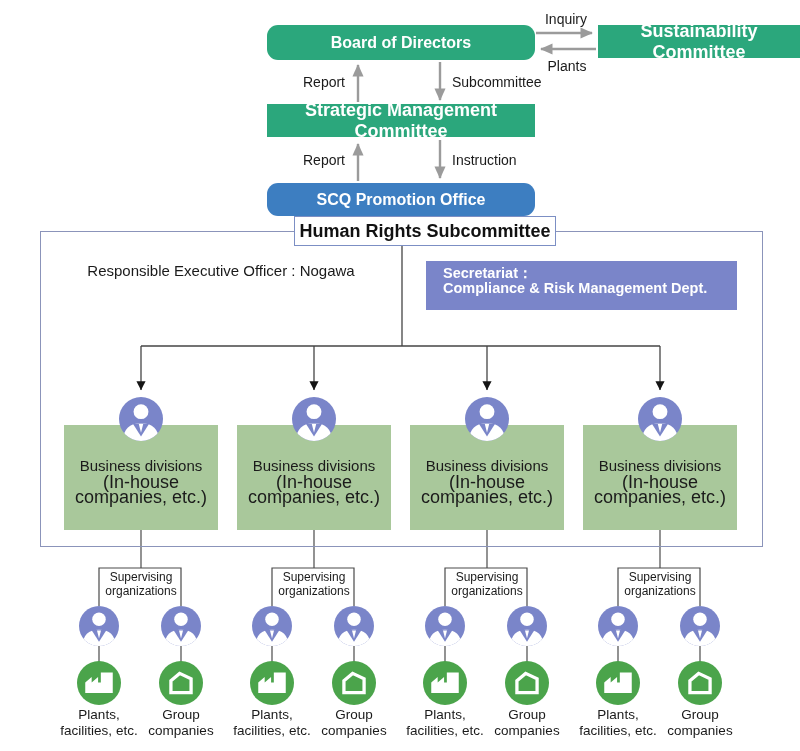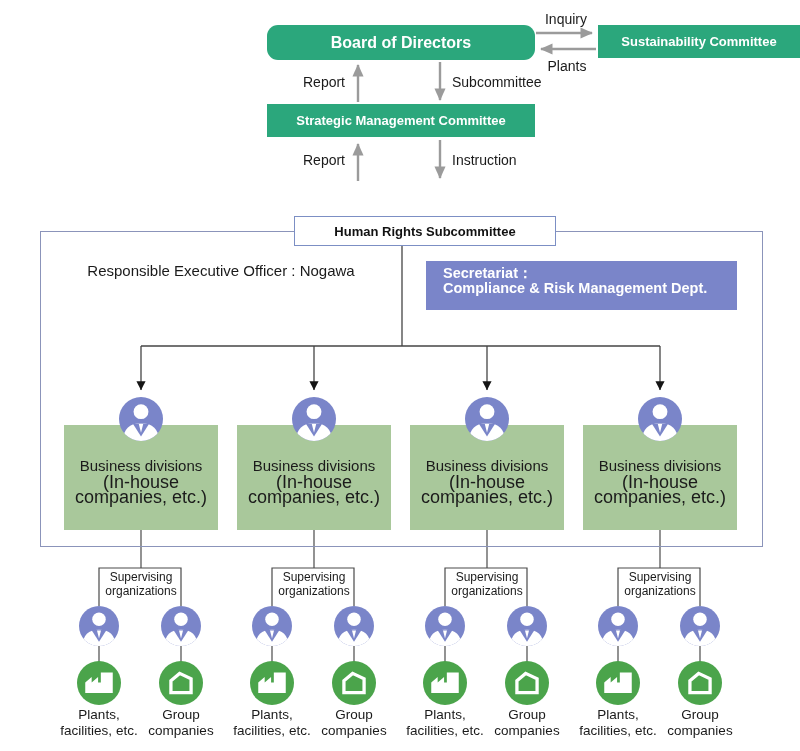--- a/index.html
+++ b/index.html
@@ -7,21 +7,21 @@
     position:relative;width:800px;height:751px;background:#ffffff;overflow:hidden;
     font-family:"Liberation Sans","DejaVu Sans",sans-serif;color:#1a1a1a;
   }
   .abs{position:absolute;}
   
   .box{display:flex;align-items:center;justify-content:center;text-align:center;box-sizing:border-box;}
   .teal{background:#2ba77c;color:#ffffff;font-weight:bold;}
   .blue{background:#3d7ec1;color:#ffffff;font-weight:bold;}
   .purple{background:#7a85c9;color:#ffffff;font-weight:bold;}
   .whitebox{background:#ffffff;border:1px solid #7c8fc4;color:#111111;font-weight:bold;}
-  .fs16{font-size:16px;border-radius:11px;} .fs15{font-size:13px;}
+  .fs16{font-size:16px;border-radius:11px;} .fs15{font-size:18px;}
   .container-frame{border:1px solid #8b94ba;background:transparent;}
   .lbl{font-size:14px;color:#1a1a1a;line-height:16px;}
   .center{text-align:center;}
   .left{text-align:left;}
   .preline{white-space:pre-line;}
   
   .divbox{background:#a9c89b;color:#1b1b1b;text-align:center;box-sizing:border-box;padding-top:31px;}
   .divbox .t1{font-size:15px;line-height:19px;}
   .divbox .t2{font-size:18px;line-height:15px;}
   .sup-lbl{font-size:12px;line-height:13.5px;color:#1a1a1a;text-align:center;}
@@ -110,20 +110,21 @@
       <line x1="660" y1="530" x2="660" y2="568"></line>
       <polyline points="618,606 618,568 700,568 700,606"></polyline>
       <line x1="618" y1="646" x2="618" y2="662"></line>
       <line x1="700" y1="646" x2="700" y2="662"></line>
     </g>
   </svg>
 
   <div class="abs box teal fs16" style="left:267px;top:25px;width:268px;height:35px;">Board of Directors</div>
   <div class="abs box teal fs15" style="left:598px;top:25px;width:202px;height:33px;">Sustainability Committee</div>
   <div class="abs box teal fs15" style="left:267px;top:104px;width:268px;height:33px;">Strategic Management Committee</div>
+  <div class="abs box blue fs16" style="left:267px;top:183px;width:268px;height:33px;">SCQ Promotion Office</div>
 
   <div class="abs lbl center" style="left:531px;top:11px;width:70px;">Inquiry</div>
   <div class="abs lbl center" style="left:532px;top:58px;width:70px;">Plants</div>
   <div class="abs lbl center" style="left:294px;top:74px;width:60px;">Report</div>
   <div class="abs lbl left" style="left:452px;top:74px;width:100px;">Subcommittee</div>
   <div class="abs lbl center" style="left:294px;top:152px;width:60px;">Report</div>
   <div class="abs lbl left" style="left:452px;top:152px;width:100px;">Instruction</div>
 
   <div class="abs container-frame" style="left:40px;top:231px;width:721px;height:314px;"></div>
 

